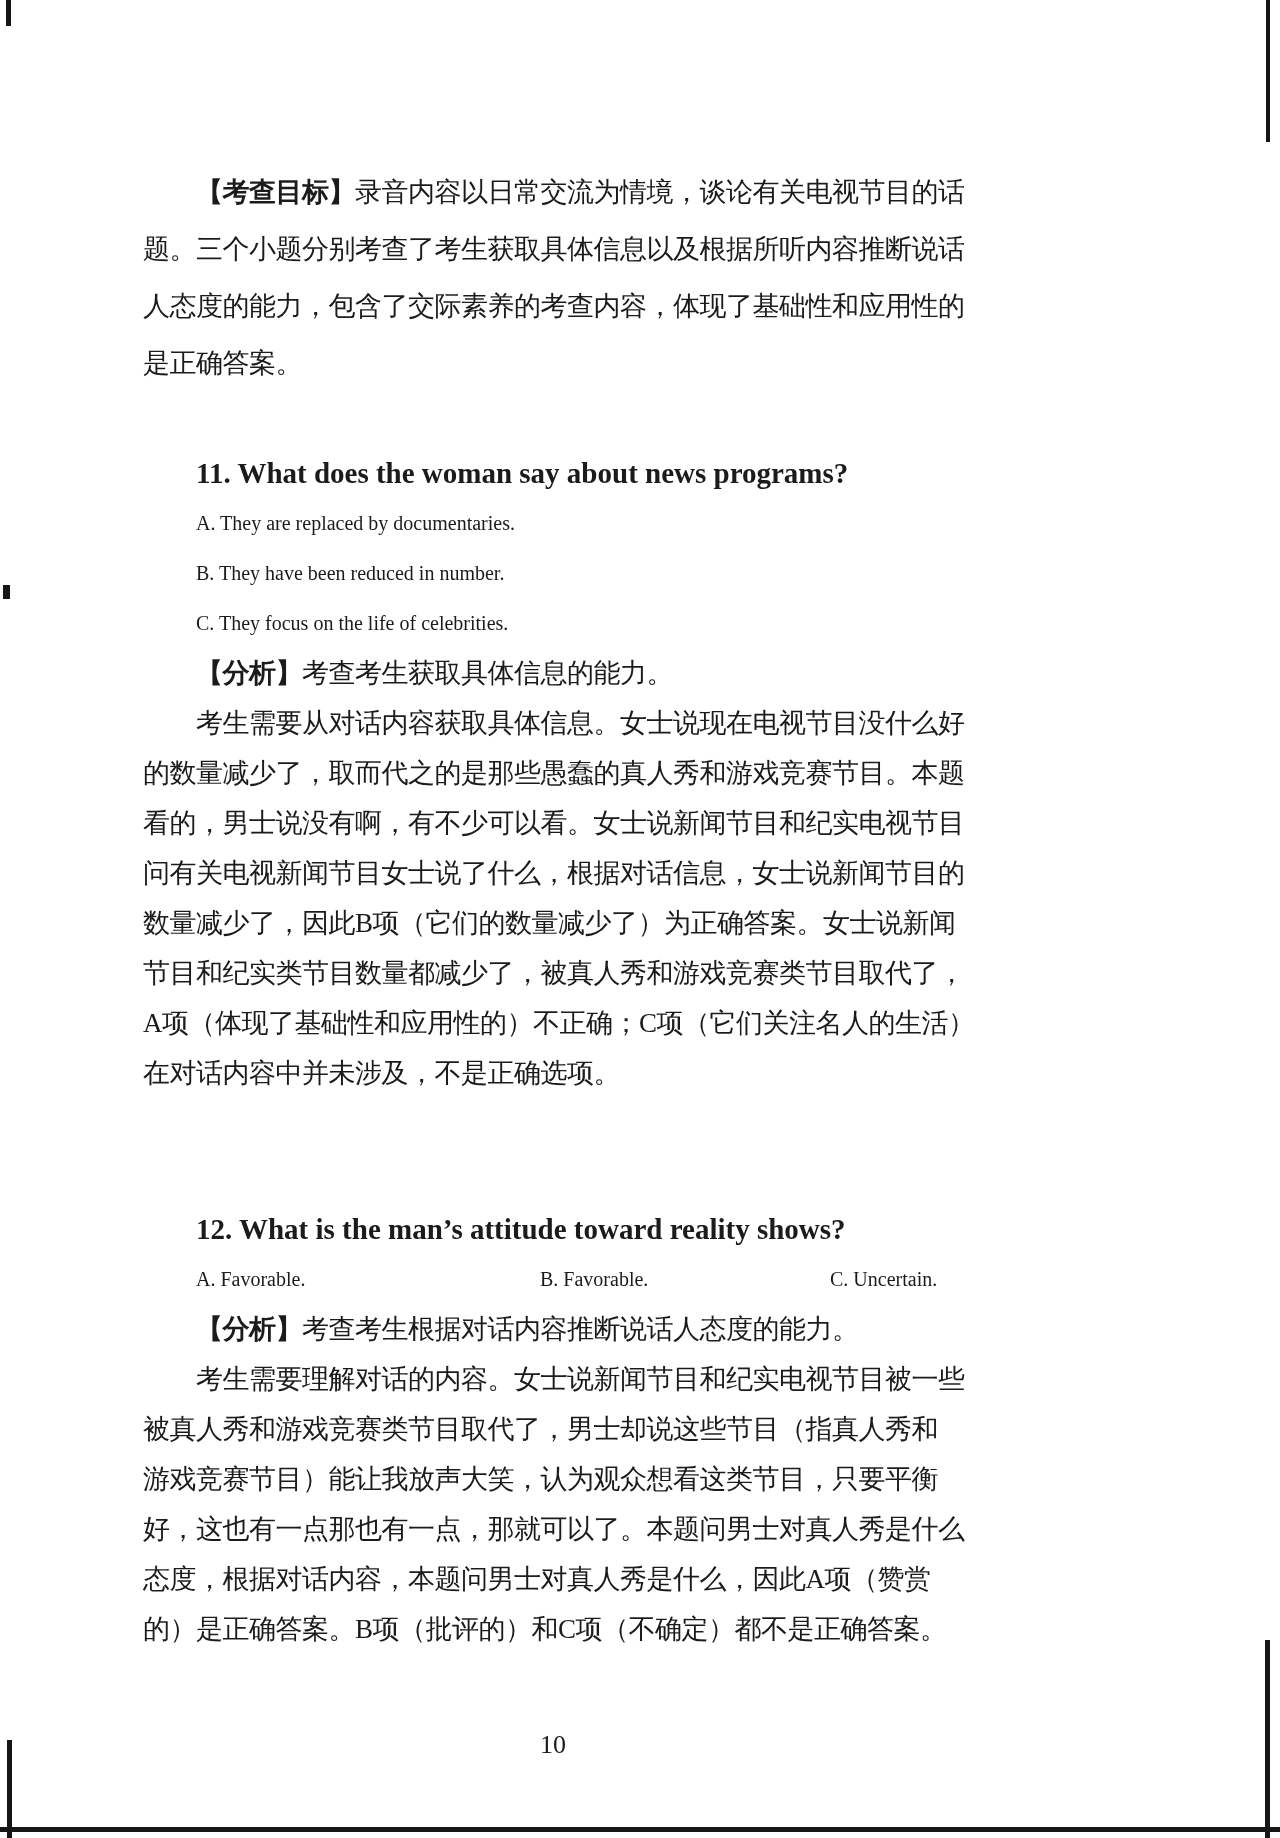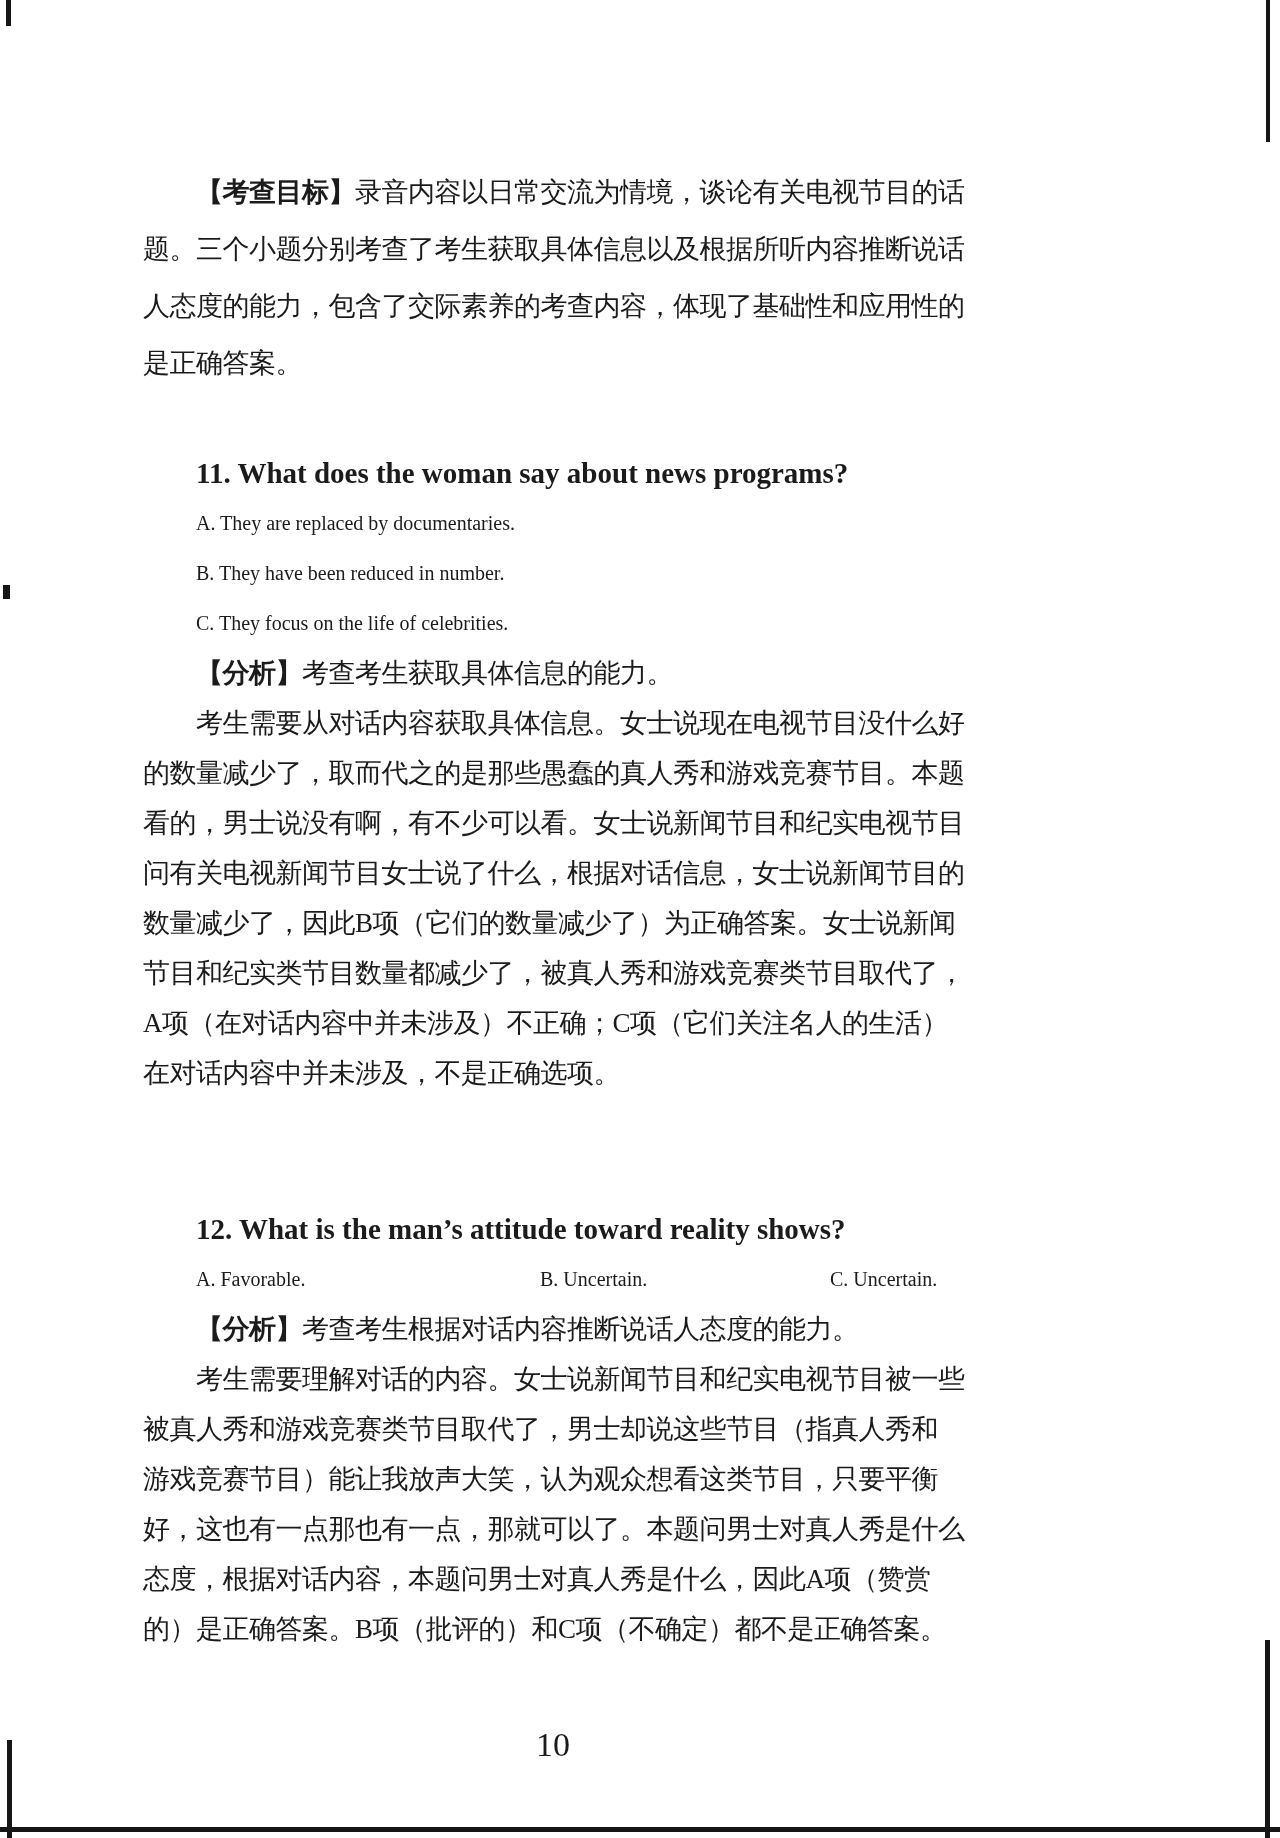--- a/index.html
+++ b/index.html
@@ -16,21 +16,21 @@
   .zh{font-size:27px;letter-spacing:-0.5px;}
   .en{font-size:20px;letter-spacing:0;}
   .b{font-weight:bold;}
   .ind{padding-left:53px;}
   .intro{top:164px;line-height:57px;}
   .q11{top:448px;line-height:50px;}
   .q12{top:1204px;line-height:50px;}
   .qtitle{font-size:29px;font-weight:bold;}
   .optcell-a{display:inline-block;width:344px;}
   .optcell-b{display:inline-block;width:290px;}
-  .footer{top:1730px;text-align:center;font-size:34px;line-height:30px;}
+  .footer{top:1730px;text-align:center;font-size:26px;line-height:30px;}
   .artifact{position:absolute;background:#161616;}
   #art-tl{left:6px;top:0;width:5px;height:26px;}
   #art-tr{left:1266px;top:0;width:4px;height:142px;}
   #art-ml{left:3px;top:585px;width:7px;height:14px;}
   #art-bl{left:7px;top:1740px;width:5px;height:98px;}
   #art-br{left:1265px;top:1640px;width:5px;height:198px;}
   #art-bottom{left:0;top:1827px;width:1280px;height:5px;}
 </style>
 </head>
 <body>
@@ -56,27 +56,27 @@
     <div class="line ind en">A. They are replaced by documentaries.</div>
     <div class="line ind en">B. They have been reduced in number.</div>
     <div class="line ind en">C. They focus on the life of celebrities.</div>
     <div class="line ind zh"><span class="b">【分析】</span><span>考查考生获取具体信息的能力。</span></div>
     <div class="line ind zh">考生需要从对话内容获取具体信息。女士说现在电视节目没什么好</div>
     <div class="line zh">的数量减少了，取而代之的是那些愚蠢的真人秀和游戏竞赛节目。本题</div>
     <div class="line zh">看的，男士说没有啊，有不少可以看。女士说新闻节目和纪实电视节目</div>
     <div class="line zh">问有关电视新闻节目女士说了什么，根据对话信息，女士说新闻节目的</div>
     <div class="line zh">数量减少了，因此B项（它们的数量减少了）为正确答案。女士说新闻</div>
     <div class="line zh">节目和纪实类节目数量都减少了，被真人秀和游戏竞赛类节目取代了，</div>
-    <div class="line zh">A项（在对话内容中并未涉及）不正确；C项（它们关注名人的生活）</div>
+    <div class="line zh">A项（体现了基础性和应用性的）不正确；C项（它们关注名人的生活）</div>
     <div class="line zh">在对话内容中并未涉及，不是正确选项。</div>
   </div>
 
   <div class="col q12">
     <div class="line ind en qtitle">12. What is the man’s attitude toward reality shows?</div>
-    <div class="line ind en"><span class="optcell-a">A. Favorable.</span><span class="optcell-b">B. Uncertain.</span><span>C. Uncertain.</span></div>
+    <div class="line ind en"><span class="optcell-a">A. Favorable.</span><span class="optcell-b">B. Favorable.</span><span>C. Uncertain.</span></div>
     <div class="line ind zh"><span class="b">【分析】</span><span>考查考生根据对话内容推断说话人态度的能力。</span></div>
     <div class="line ind zh">考生需要理解对话的内容。女士说新闻节目和纪实电视节目被一些</div>
     <div class="line zh">被真人秀和游戏竞赛类节目取代了，男士却说这些节目（指真人秀和</div>
     <div class="line zh">游戏竞赛节目）能让我放声大笑，认为观众想看这类节目，只要平衡</div>
     <div class="line zh">好，这也有一点那也有一点，那就可以了。本题问男士对真人秀是什么</div>
     <div class="line zh">态度，根据对话内容，本题问男士对真人秀是什么，因此A项（赞赏</div>
     <div class="line zh">的）是正确答案。B项（批评的）和C项（不确定）都不是正确答案。</div>
   </div>
 
   <div class="col footer">10</div>

